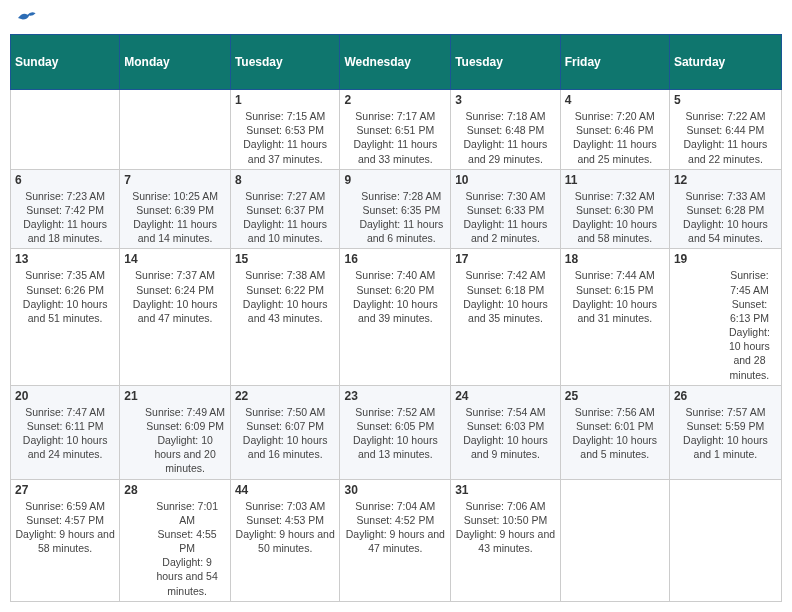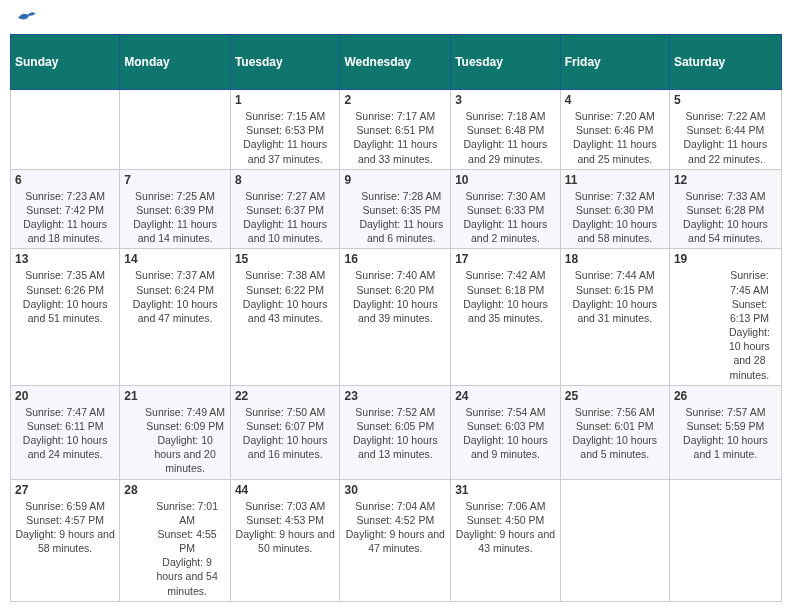--- a/index.html
+++ b/index.html
@@ -161,21 +161,21 @@
       </tr>
       <tr>
         <td>
           <span class="day-number">6</span>
           <div class="day-info" style="white-space: pre-line;">Sunrise: 7:23 AM
 Sunset: 7:42 PM
 Daylight: 11 hours and 18 minutes.</div>
         </td>
         <td>
           <span class="day-number">7</span>
-          <div class="day-info" style="white-space: pre-line;">Sunrise: 7:25 AM
+          <div class="day-info" style="white-space: pre-line;">Sunrise: 10:25 AM
 Sunset: 6:39 PM
 Daylight: 11 hours and 14 minutes.</div>
         </td>
         <td>
           <span class="day-number">8</span>
           <div class="day-info" style="white-space: pre-line;">Sunrise: 7:27 AM
 Sunset: 6:37 PM
 Daylight: 11 hours and 10 minutes.</div>
         </td>
         <td>
@@ -312,20 +312,20 @@
         </td>
         <td>
           <span class="day-number">30</span>
           <div class="day-info" style="white-space: pre-line;">Sunrise: 7:04 AM
 Sunset: 4:52 PM
 Daylight: 9 hours and 47 minutes.</div>
         </td>
         <td>
           <span class="day-number">31</span>
           <div class="day-info" style="white-space: pre-line;">Sunrise: 7:06 AM
-Sunset: 4:50 PM
+Sunset: 10:50 PM
 Daylight: 9 hours and 43 minutes.</div>
         </td>
         <td class="empty-cell"></td>
         <td class="empty-cell"></td>
       </tr>
     </tbody>
 </table>
 
 </body></html>

